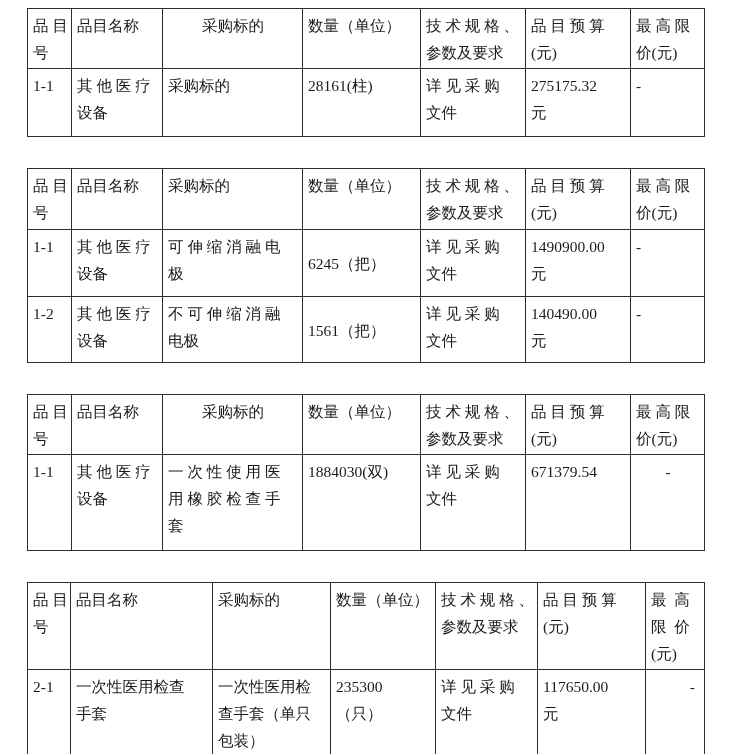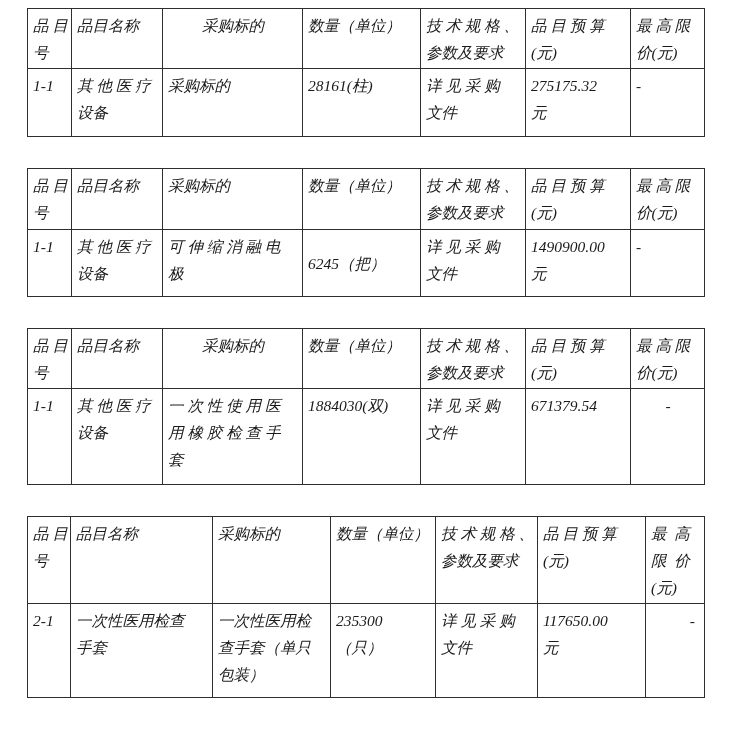--- a/index.html
+++ b/index.html
@@ -22,21 +22,20 @@
   .doc{
     padding-top:8px;
     padding-left:27px;
   }
   table.ptable{
     border-collapse:collapse;
     table-layout:fixed;
     width:677px;
     margin-bottom:31px;
     background:var(--bg);
-    font-style:italic;
   }
   table.ptable:last-child{margin-bottom:0;}
   td{
     border:1px solid var(--border);
     vertical-align:top;
     padding:3px 4px 2px 5px;
     font-size:15.5px;
     line-height:27px;
     white-space:pre;
     overflow:hidden;
@@ -120,20 +119,33 @@
 设备</td>
       <td>可 伸 缩 消 融 电
 极</td>
       <td class="vmid">6245（把）</td>
       <td>详 见 采 购
 文件</td>
       <td>1490900.00
 元</td>
       <td>-</td>
     </tr>
+    <tr style="height:66px">
+      <td>1-2</td>
+      <td>其 他 医 疗
+设备</td>
+      <td>不 可 伸 缩 消 融
+电极</td>
+      <td class="vmid">1561（把）</td>
+      <td>详 见 采 购
+文件</td>
+      <td>140490.00
+元</td>
+      <td>-</td>
+    </tr>
   </tbody>
     </table>
 
   <table class="ptable">
     <colgroup>
       <col style="width:44px">
         <col style="width:91px">
         <col style="width:140px">
       <col style="width:118px">
         <col style="width:105px">

